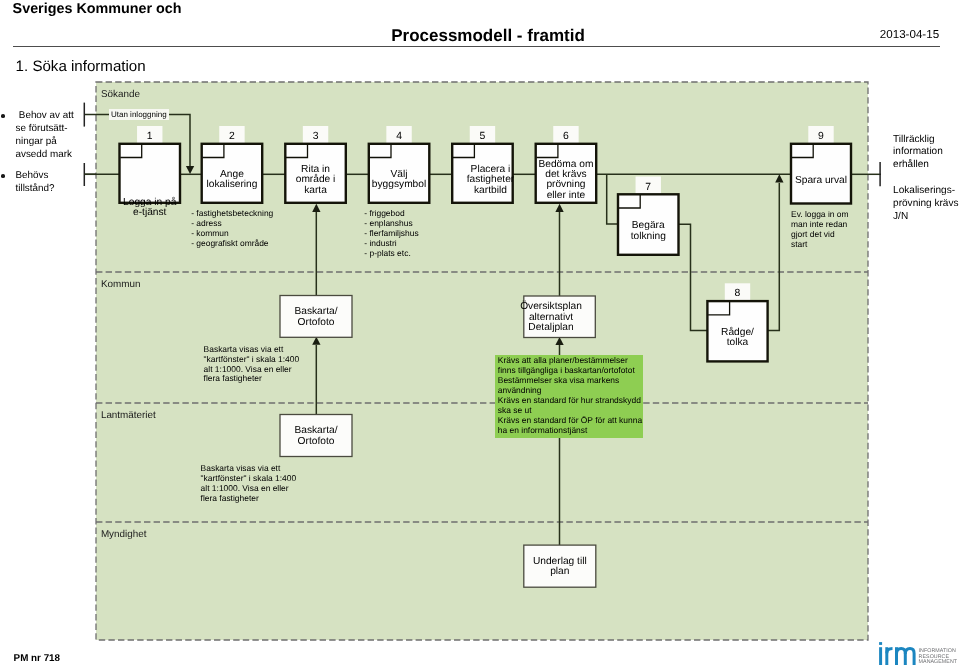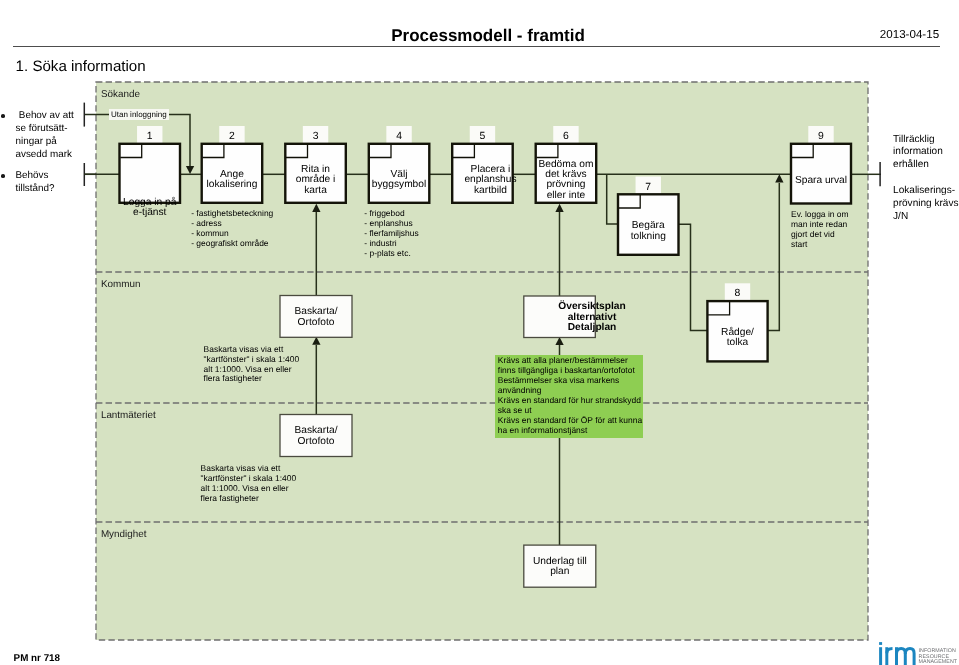--- a/index.html
+++ b/index.html
@@ -23,20 +23,21 @@
   .inputitem{font-size:9.9px;line-height:12.8px;}
   .inputitem .bulletbody{padding-left:13px;}
   .bulletdot{position:absolute;left:-1.6px;top:4.2px;width:3.7px;height:3.7px;border-radius:50%;background:#1a1a1a;}
   .bulletbody{margin-left:0px;white-space:nowrap;}
   .flowlabel{font-size:8px;}
 </style>
 </head>
 <body>
 
 <div class="abs" id="org">
+  <div>Sveriges Kommuner och</div>
 </div>
 <div class="abs" id="doctitle">Processmodell - framtid</div>
 <div class="abs" id="docdate">2013-04-15</div>
 <div class="abs" id="hrule"></div>
 <div class="abs" id="ptitle">1. Söka information</div>
 <div class="abs" id="pm">PM nr 718</div>
 
 <div class="abs" id="logo">
   <div class="mark">
     <svg width="40" height="27" viewBox="0 0 40 27" xmlns="http://www.w3.org/2000/svg" aria-hidden="true">
@@ -188,21 +189,21 @@
       <div>karta</div>
     </div>
     <div class="abs bignum" style="left:386.35px;top:132px;width:25.4px;">4</div>
     <div class="abs boxtxt" style="left:368.8px;top:170.2px;width:60.5px;line-height:10.3px;">
       <div>Välj</div>
       <div>byggsymbol</div>
     </div>
     <div class="abs bignum" style="left:469.75px;top:132px;width:25.4px;">5</div>
     <div class="abs boxtxt" style="left:452.2px;top:165.05px;width:60.5px;line-height:10.3px;padding-left:8px;">
       <div>Placera i</div>
-      <div>enplanshus</div>
+      <div>fastigheter</div>
       <div>kartbild</div>
     </div>
     <div class="abs bignum" style="left:553.25px;top:132px;width:25.4px;">6</div>
     <div class="abs boxtxt" style="left:535.7px;top:159.9px;width:60.5px;line-height:10.3px;">
       <div>Bedöma om</div>
       <div>det krävs</div>
       <div>prövning</div>
       <div>eller inte</div>
     </div>
     <div class="abs bignum" style="left:635.55px;top:182.5px;width:25.4px;">7</div>
@@ -216,21 +217,21 @@
       <div>tolka</div>
     </div>
     <div class="abs bignum" style="left:808.3px;top:132px;width:25.4px;">9</div>
     <div class="abs boxtxt" style="left:791px;top:175.7px;width:60px;line-height:10.3px;">
       <div>Spara urval</div>
     </div>
     <div class="abs boxtxt" style="left:280px;top:307.2px;width:72px;line-height:10.4px;">
       <div>Baskarta/</div>
       <div>Ortofoto</div>
     </div>
-    <div class="abs boxtxt" style="left:555px;top:302.34999999999997px;width:74px;line-height:10.4px;font-weight:bold;">
+    <div class="abs boxtxt" style="left:514px;top:302.34999999999997px;width:74px;line-height:10.4px;">
       <div>Översiktsplan</div>
       <div>alternativt</div>
       <div>Detaljplan</div>
     </div>
     <div class="abs boxtxt" style="left:280px;top:426.3px;width:72px;line-height:10.4px;">
       <div>Baskarta/</div>
       <div>Ortofoto</div>
     </div>
     <div class="abs boxtxt" style="left:523.8px;top:556.95px;width:72px;line-height:10.4px;">
       <div>Underlag till</div>

